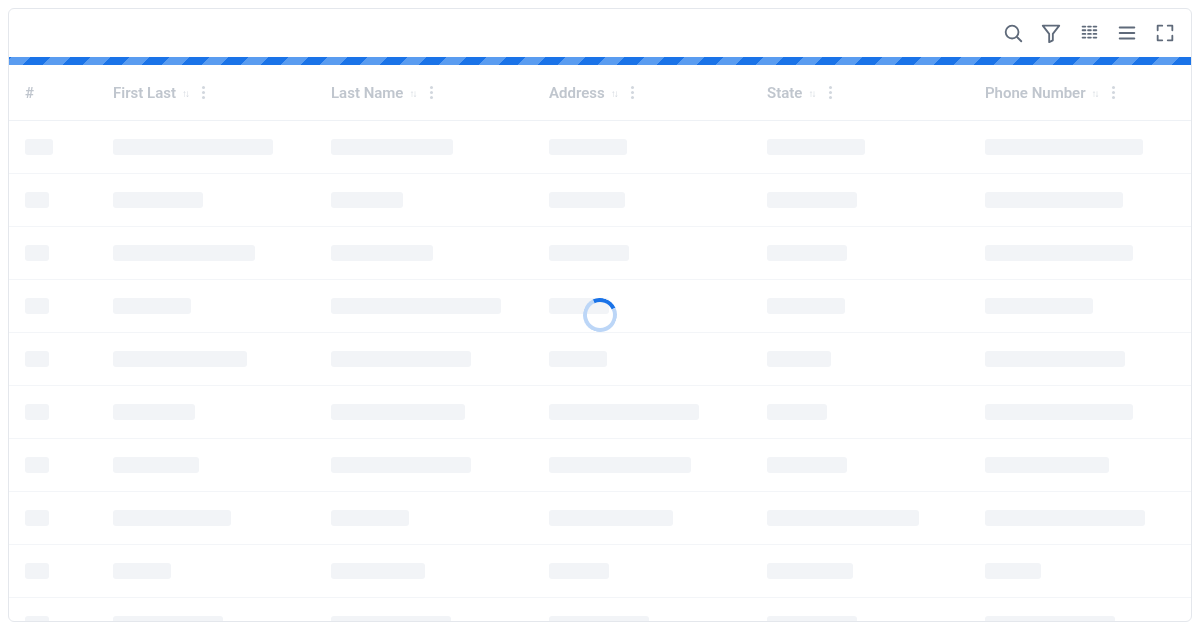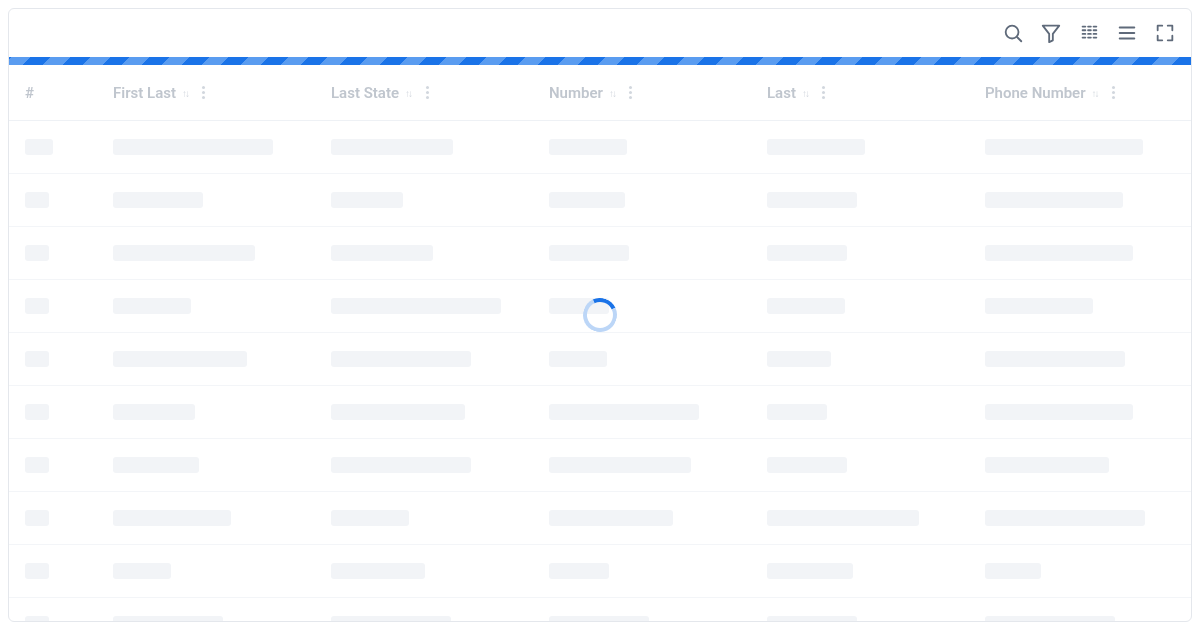--- a/index.html
+++ b/index.html
@@ -181,39 +181,39 @@
     <div class="col col-fn">
       <span>First Last</span>
       <span class="sort-glyph">↑↓</span>
       <span class="menu-dots">
           <span></span>
           <span></span>
           <span></span>
         </span>
     </div>
     <div class="col col-ln">
-      <span>Last State</span>
+      <span>Last Name</span>
       <span class="sort-glyph">↑↓</span>
       <span class="menu-dots">
           <span></span>
           <span></span>
           <span></span>
         </span>
     </div>
     <div class="col col-addr">
-      <span>Number</span>
+      <span>Address</span>
       <span class="sort-glyph">↑↓</span>
       <span class="menu-dots">
           <span></span>
           <span></span>
           <span></span>
         </span>
     </div>
     <div class="col col-state">
-      <span>Last</span>
+      <span>State</span>
       <span class="sort-glyph">↑↓</span>
       <span class="menu-dots">
           <span></span>
           <span></span>
           <span></span>
         </span>
     </div>
     <div class="col col-phone">
       <span>Phone Number</span>
       <span class="sort-glyph">↑↓</span>

